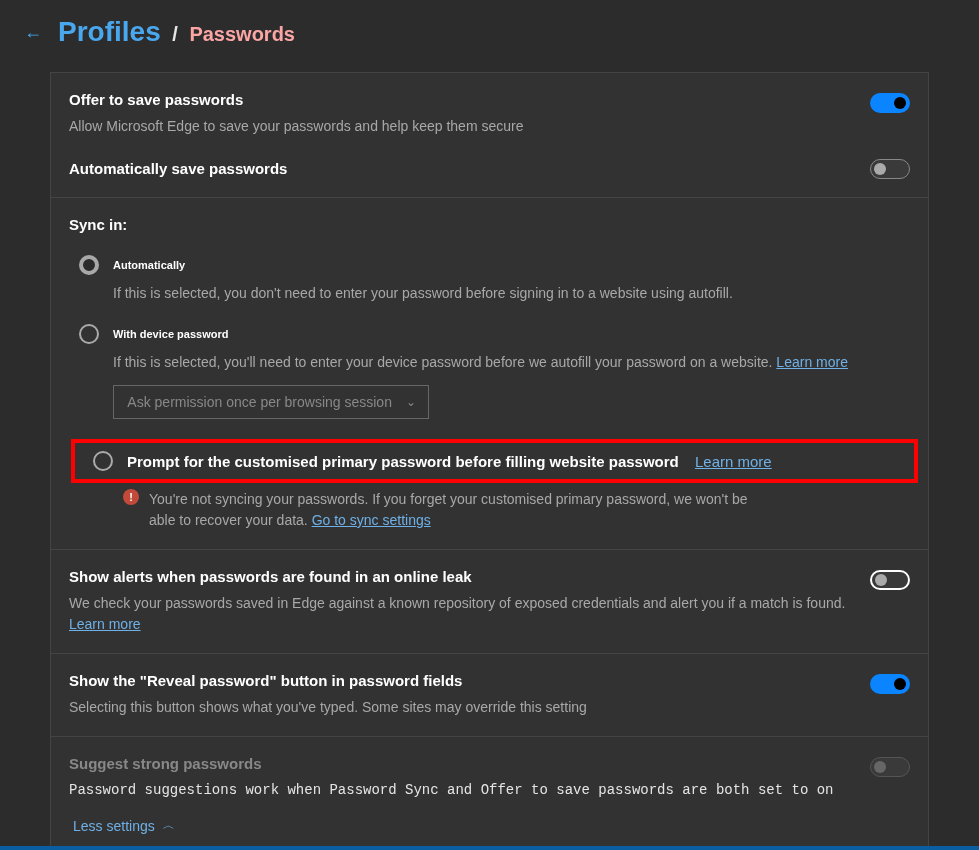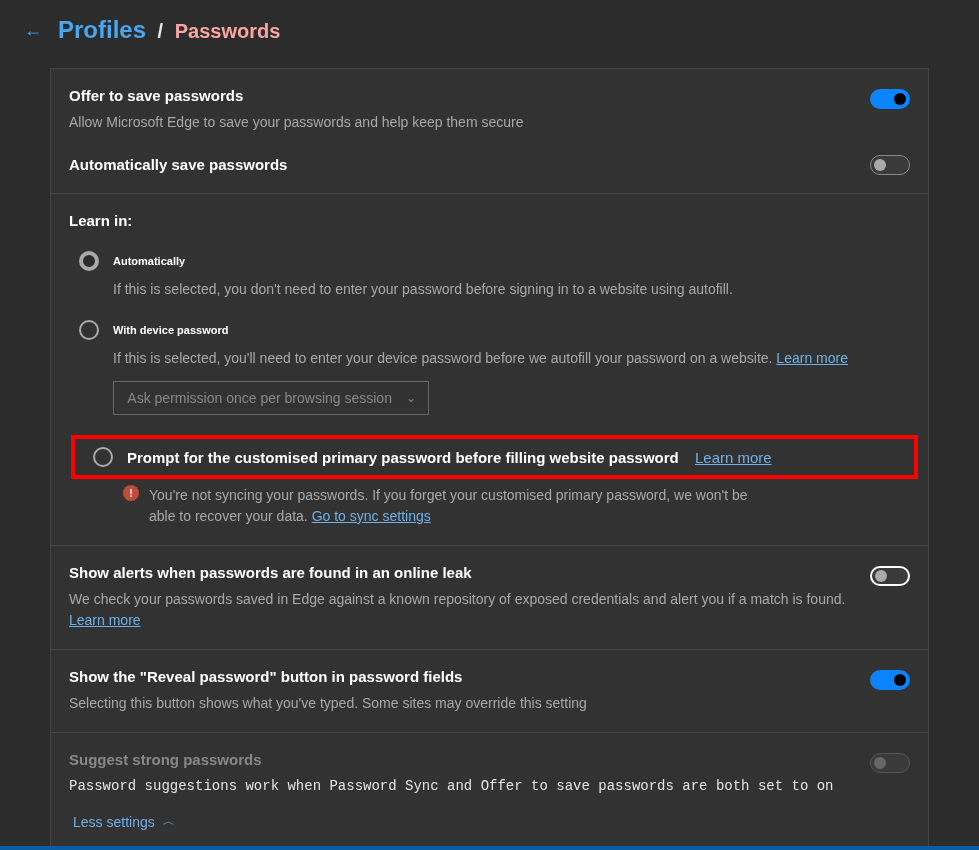--- a/index.html
+++ b/index.html
@@ -1,20 +1,20 @@
 <!DOCTYPE html>
 <html><head>
 <meta charset="utf-8">
 <style>
   * { box-sizing: border-box; margin: 0; padding: 0; }
   html, body { width: 979px; height: 850px; background: #2c2c2c; color: #e6e6e6; font-family: "Segoe UI", Arial, sans-serif; font-size: 14px; overflow: hidden; }
   .page { width: 100%; height: 100%; padding: 0; }
   .header { display: flex; align-items: center; padding: 16px 24px 24px 24px; }
   .back-arrow { color: #49a7ee; font-size: 18px; margin-right: 16px; }
-  .breadcrumb-link { color: #49a7ee; font-size: 24px; font-weight: 600; }
+  .breadcrumb-link { color: #49a7ee; font-size: 28px; font-weight: 600; }
   .breadcrumb-sep { color: #e6e6e6; font-size: 20px; font-weight: 600; margin: 0 6px; }
   .breadcrumb-current { color: #fca5a5; font-size: 20px; font-weight: 700; }
   .panel { margin: 0 50px 0 50px; border: 1px solid #444; background: #323232; }
   .section { border-top: 1px solid #444; padding: 18px 18px 18px 18px; }
   .section:first-child { border-top: none; }
   .row { display: flex; align-items: flex-start; justify-content: space-between; }
   .row-left { flex: 1; padding-right: 20px; }
   .title { color: #ffffff; font-weight: 600; font-size: 15px; margin-bottom: 8px; }
   .sub { color: #a8a8a8; font-size: 14px; line-height: 1.5; }
   .sub a, .link { color: #6fb1e6; text-decoration: underline; cursor: pointer; }
@@ -78,21 +78,21 @@
       </div>
       <div class="row-tight" style="margin-top:20px;">
         <div class="title" style="margin-bottom:0;">Automatically save passwords</div>
         <div class="toggle off">
             <div class="knob"></div>
           </div>
       </div>
     </div>
 
     <div class="section">
-      <div class="signin-title">Learn in:</div>
+      <div class="signin-title">Sync in:</div>
       <div class="radio-group">
 
         <div class="radio-item">
           <div class="radio-header">
             <div class="radio-circle selected"></div>
             <div class="radio-label">Automatically</div>
           </div>
           <div class="radio-desc">If this is selected, you don't need to enter your password before signing in to a website using autofill.</div>
         </div>
 

